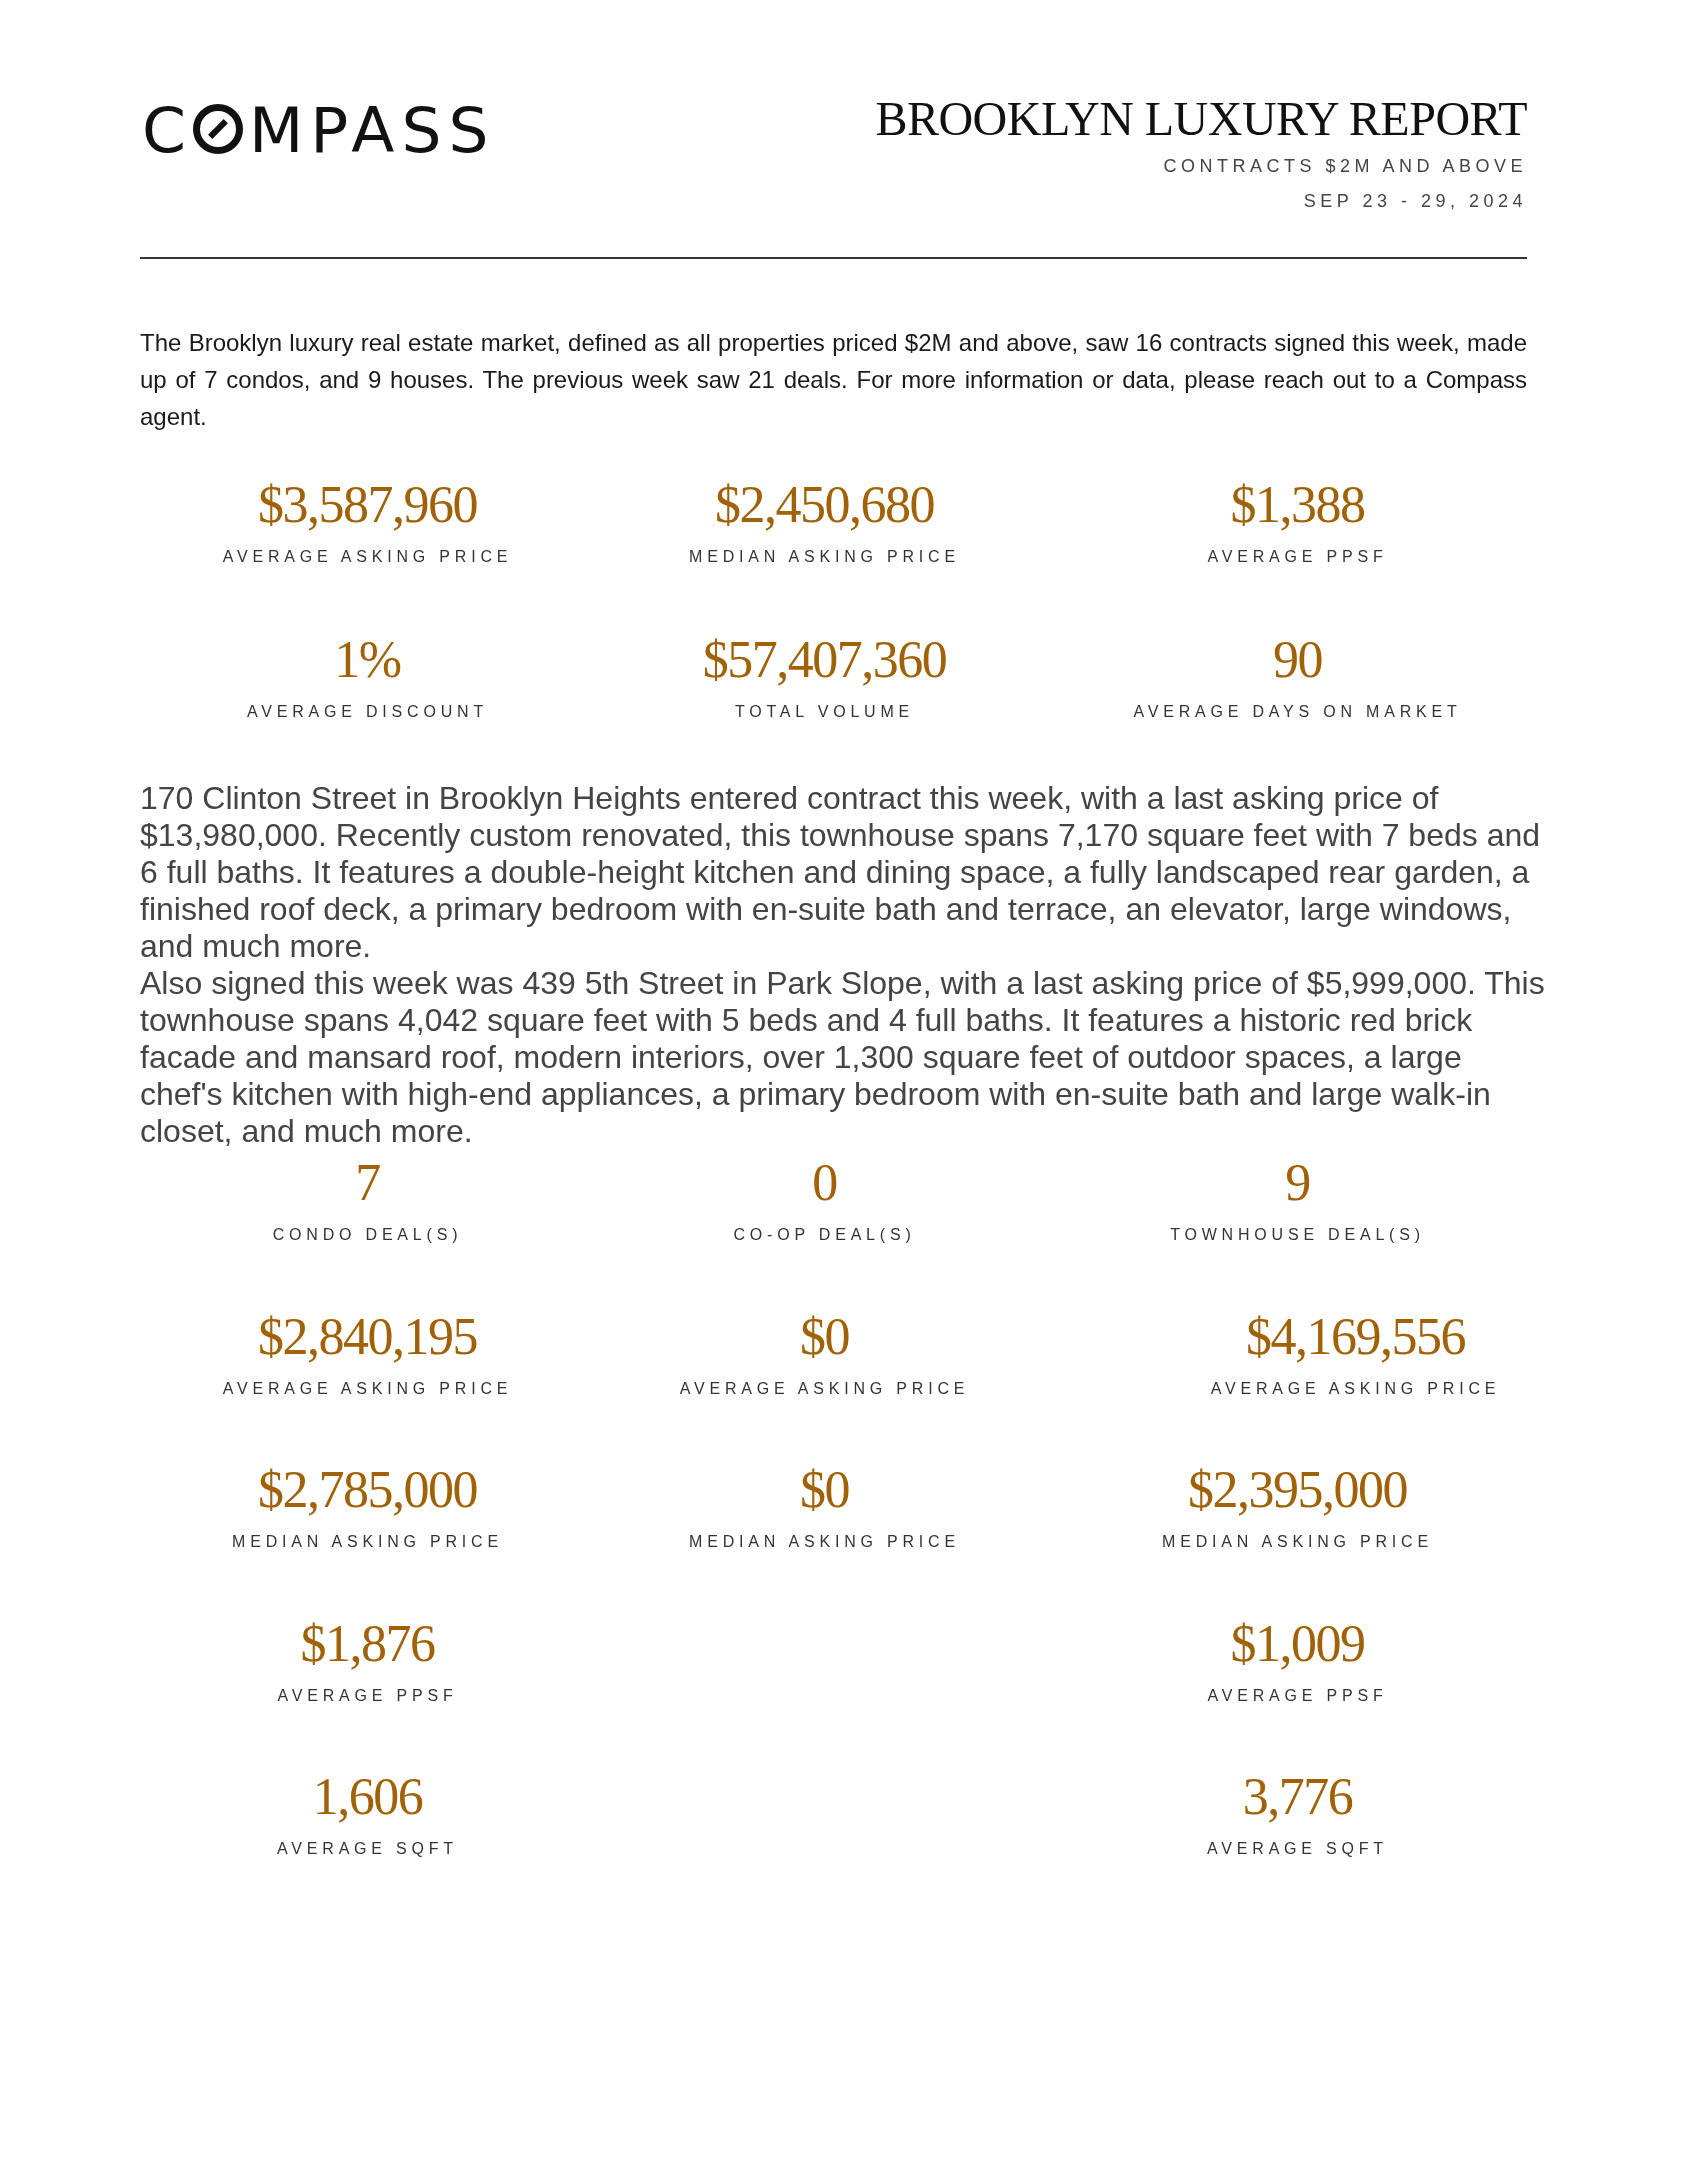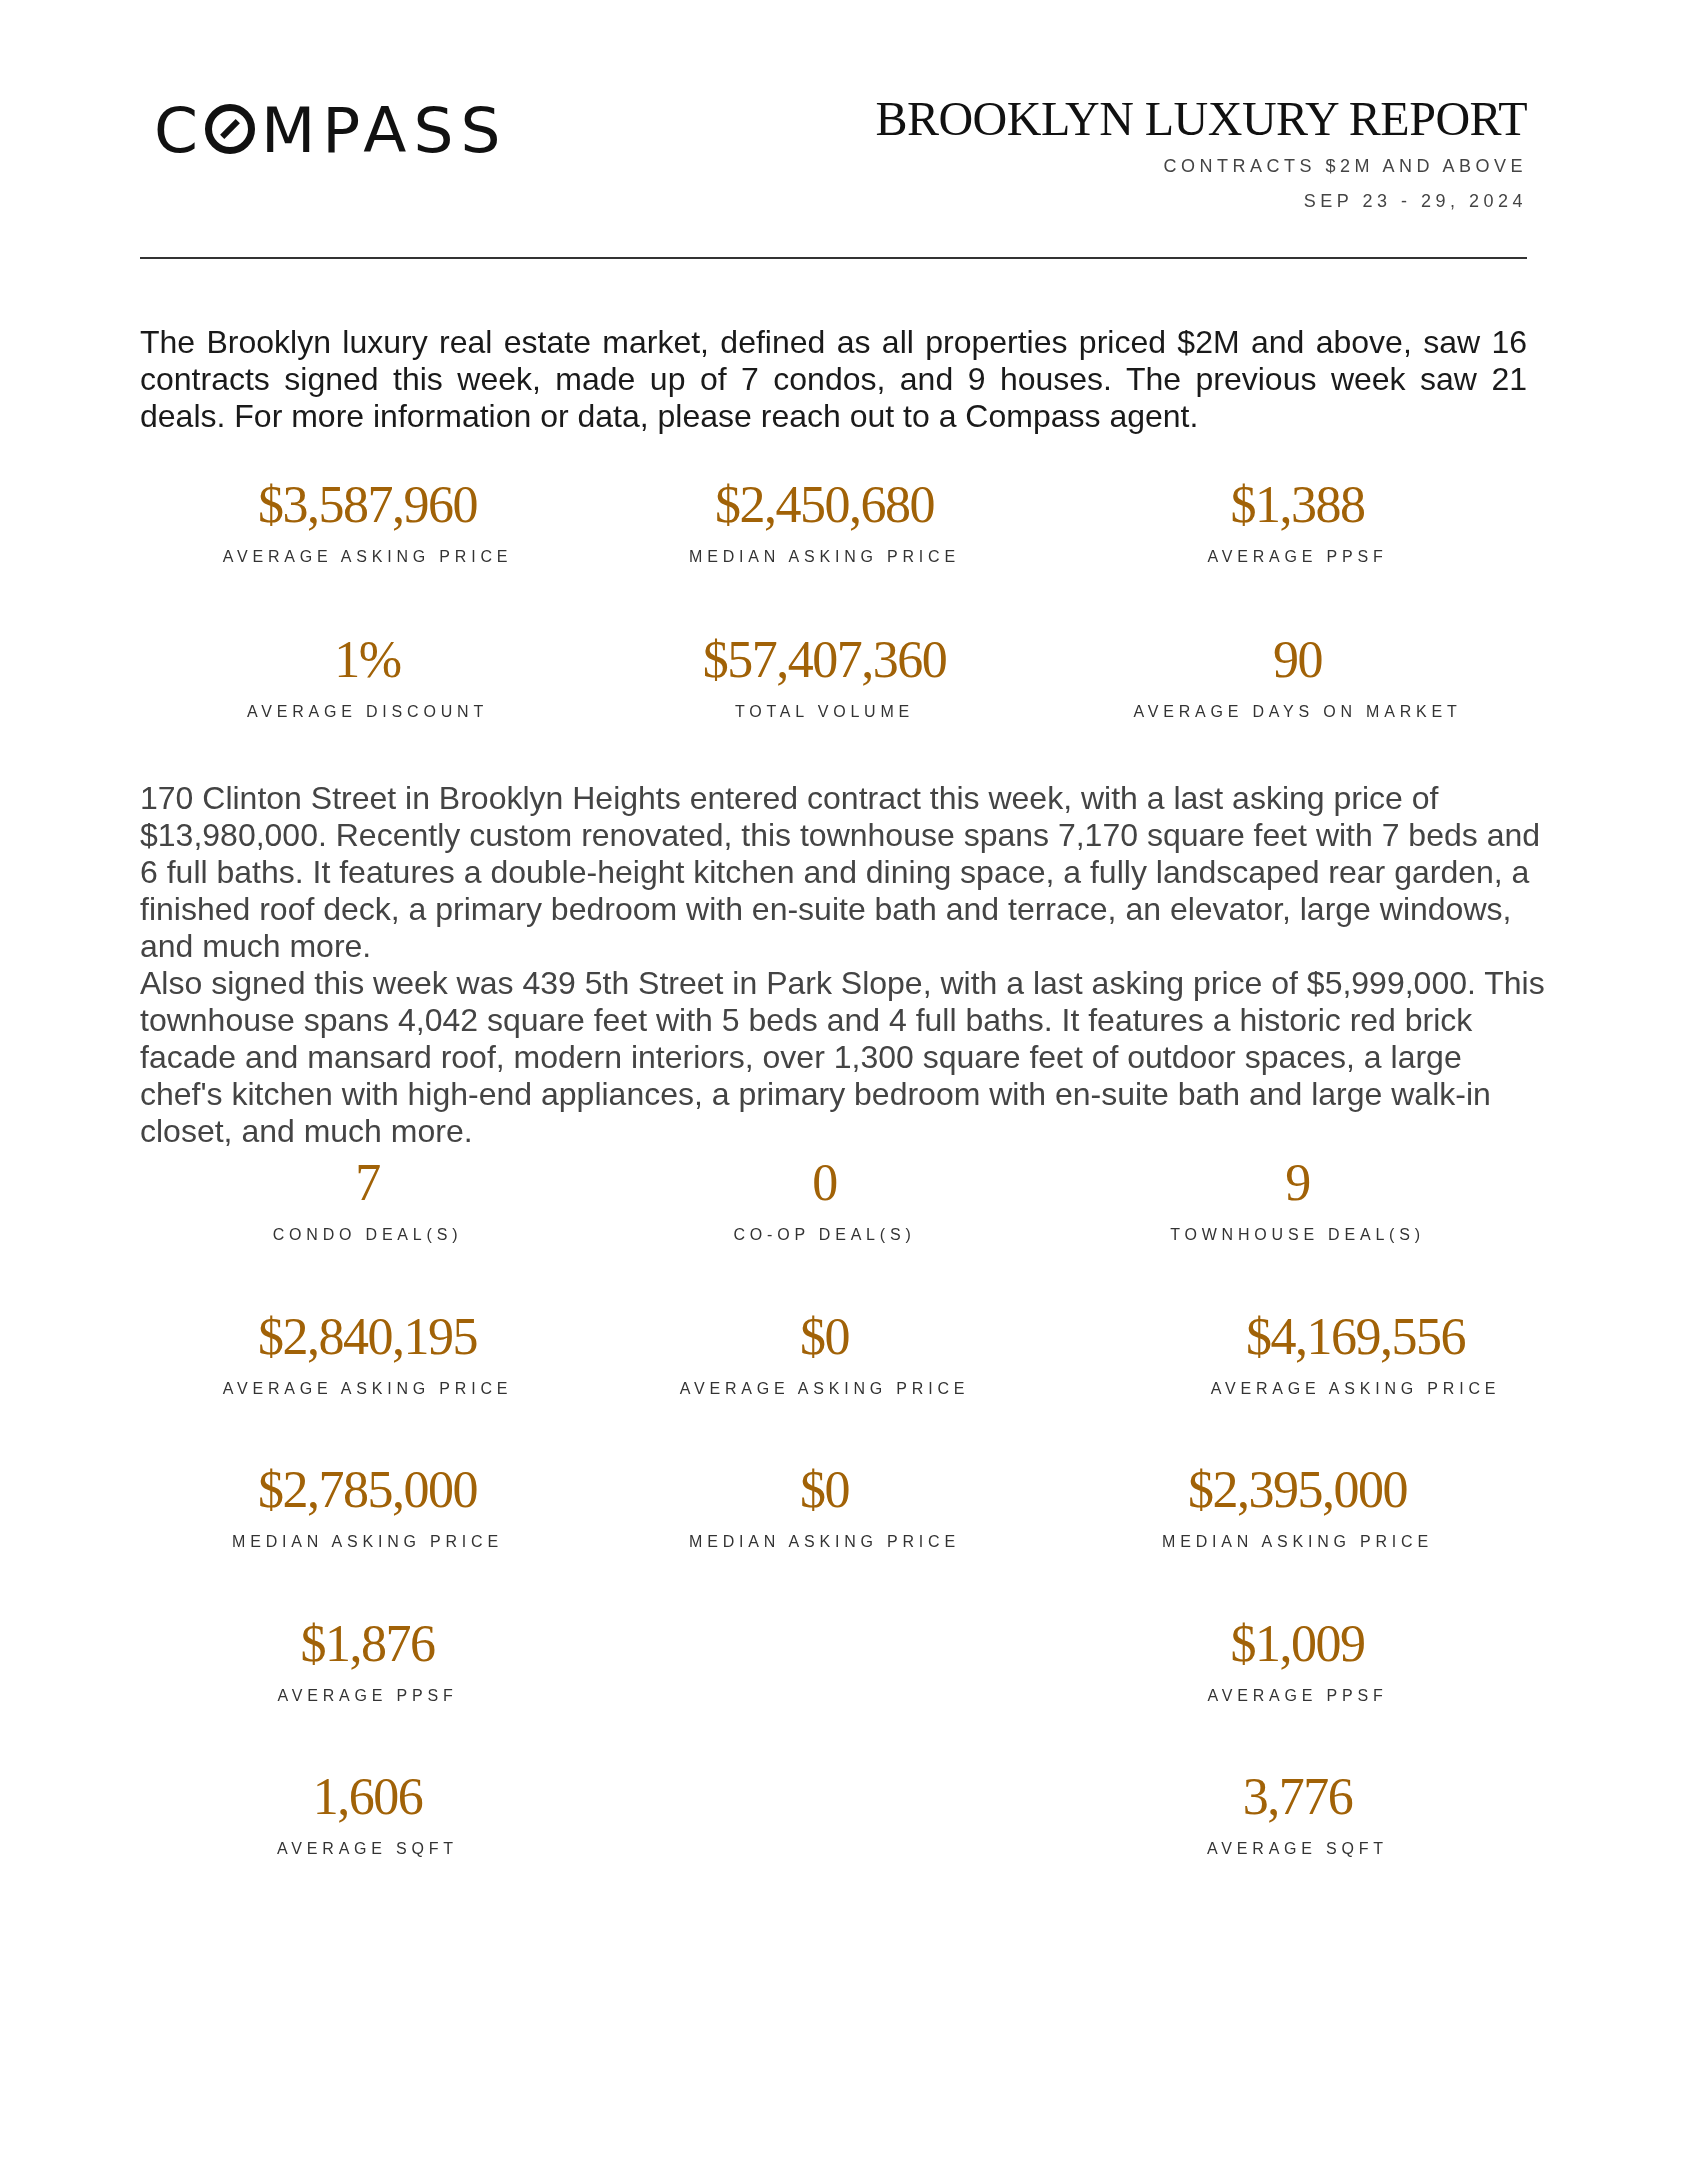--- a/index.html
+++ b/index.html
@@ -1,25 +1,25 @@
 <!DOCTYPE html>
 <html><head>
 <meta charset="utf-8">
 <style>
   html,body{margin:0;padding:0;background:#fff;}
   body{width:1683px;height:2178px;position:relative;overflow:hidden;font-family:"Liberation Sans",sans-serif;color:#111;}
-  .logo{position:absolute;left:142px;top:99px;font-family:"DejaVu Sans",sans-serif;font-size:63px;letter-spacing:7px;color:#111;line-height:63px;font-weight:normal;margin-left:12px;}
+  .logo{position:absolute;left:142px;top:99px;font-family:"DejaVu Sans",sans-serif;font-size:63px;letter-spacing:7px;color:#111;line-height:63px;font-weight:normal;}
   .logo .o{display:inline-block;width:50px;height:50px;border:7px solid #111;border-radius:50%;box-sizing:border-box;position:relative;vertical-align:-2px;margin-right:6px;}
   .logo .o::after{content:"";position:absolute;left:50%;top:50%;width:6px;height:22px;background:#111;transform:translate(-50%,-50%) rotate(45deg);}
   .hdr{position:absolute;right:156px;top:97px;text-align:right;}
   .hdr .title{font-family:"Liberation Serif",serif;font-size:48px;letter-spacing:-0.5px;color:#111;line-height:44px;}
   .hdr .sub{font-size:18px;letter-spacing:4.5px;color:#444;margin-top:14px;line-height:22px;}
   .hdr .date{font-size:18px;letter-spacing:4.5px;color:#444;margin-top:13px;line-height:22px;}
   .rule{position:absolute;left:140px;width:1387px;top:257px;height:2px;background:#333;}
-  .intro{position:absolute;left:140px;width:1387px;top:324px;font-size:32px;line-height:37px;text-align:justify;color:#1a1a1a;}
+  .intro{position:absolute;left:140px;width:1387px;top:324px;font-size:24px;line-height:37px;text-align:justify;color:#1a1a1a;}
   .para{position:absolute;left:140px;width:1406px;font-size:32px;line-height:37px;color:#444;}
   .stat{position:absolute;width:455px;text-align:center;}
   .stat .v{font-family:"Liberation Serif",serif;font-size:52px;letter-spacing:-1.5px;line-height:59px;color:#a16207;}
   .stat .l{font-size:16px;letter-spacing:4.8px;color:#333;line-height:24px;margin-top:11px;}
 </style>
 </head>
 <body>
 
 <div class="logo"><span>C</span><span class="o"></span><span>MPASS</span></div>
 

